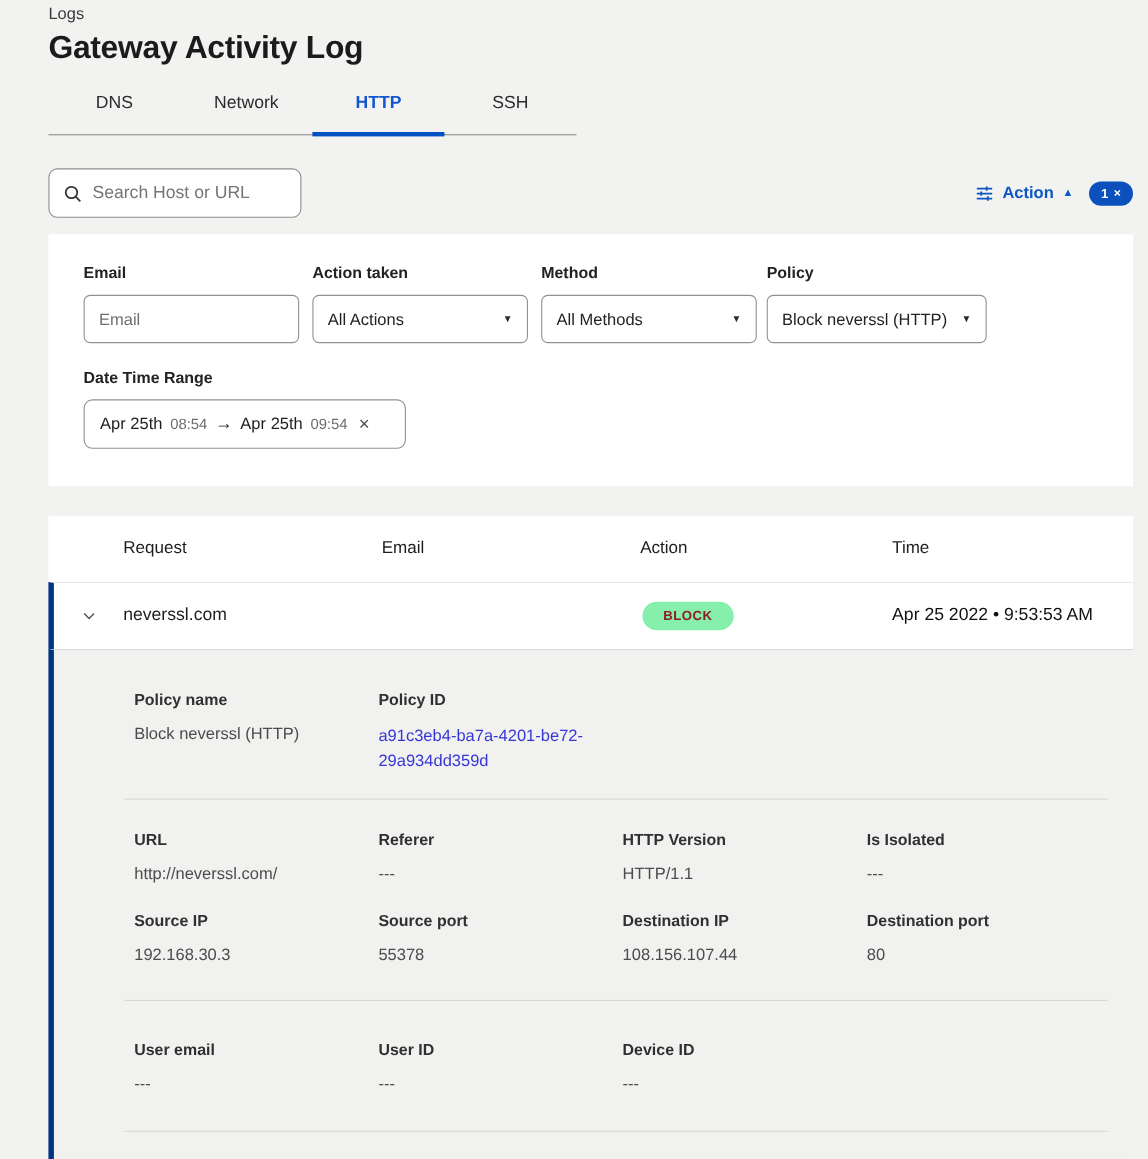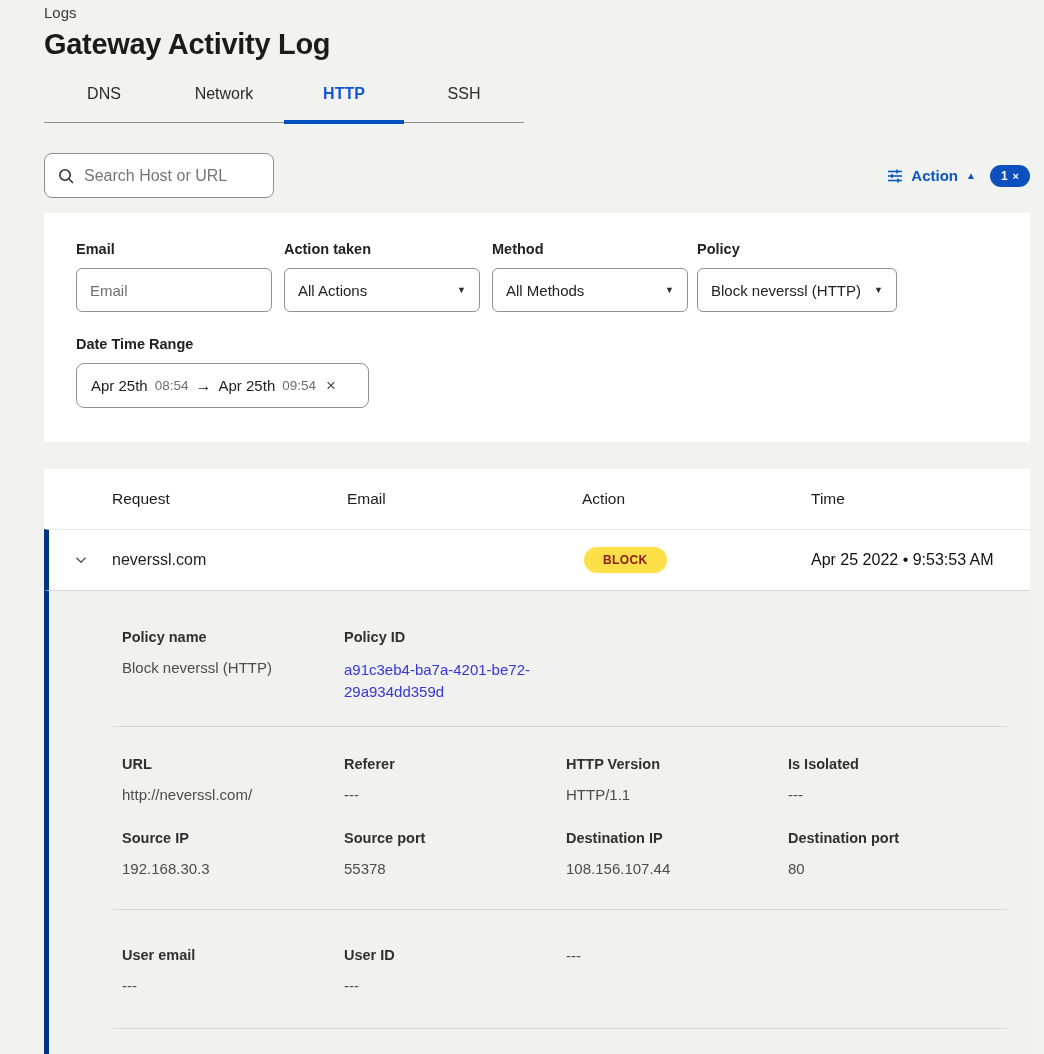--- a/index.html
+++ b/index.html
@@ -56,21 +56,21 @@
   
   .table-card { margin-top: 27px; background: #fff; height: 602px; }
   .table-header { display: flex; align-items: center; height: 60px; font-weight: 400; font-size: 15.5px; color: #1d1d1d; }
   .col-chevron { width: 68px; display: flex; justify-content: center; }
   .col-request { width: 235px; }
   .col-email { width: 235px; }
   .col-action { width: 229px; }
   .col-time { flex: 1; }
   .log-row { display: flex; align-items: center; height: 61px; background: #fff; border-top: 1px solid #e9e9e9; border-left: 5px solid #003681; font-size: 16px; cursor: pointer; }
   .log-row .col-chevron { width: 63px; }
-  .badge-block { display: inline-block; background: #fde047; color: #8c1d22; font-size: 12px; font-weight: 700; letter-spacing: 0.4px; padding: 6px 19px; border-radius: 14px; margin-left: 2px; }
+  .badge-block { display: inline-block; background: #86efac; color: #8c1d22; font-size: 12px; font-weight: 700; letter-spacing: 0.4px; padding: 6px 19px; border-radius: 14px; margin-left: 2px; }
   .log-row .col-time { font-size: 16px; color: #111; }
 
   
   .expanded { border-left: 5px solid #003681; border-top: 1px solid #dadada; background: #f1f1f0; padding: 38px 23px 0 64px; height: 481px; overflow: hidden; }
   .detail-grid { display: flex; padding-left: 9px; }
   .detail-cell { width: 222px; padding-right: 18px; }
   .detail-cell.wide { flex: 1; }
   .detail-label { font-size: 14.5px; font-weight: 700; color: #303030; margin-bottom: 14px; }
   .detail-value { font-size: 15px; color: #4c4c4c; }
   .link-indigo { color: #3636d6; text-decoration: none; width: 200px; display: inline-block; overflow-wrap: break-word; line-height: 1.45; }
@@ -252,20 +252,21 @@
       <div class="detail-grid sec-user">
         <div class="detail-cell">
           <div class="detail-label">User email</div>
           <div class="detail-value">---</div>
         </div>
         <div class="detail-cell">
           <div class="detail-label">User ID</div>
           <div class="detail-value">---</div>
         </div>
         <div class="detail-cell wide">
+          <div class="detail-label">Device ID</div>
           <div class="detail-value">---</div>
         </div>
       </div>
 
       <div class="divider"></div>
 
       <div class="radar-row">
         <a class="radar-link">View domain details in Radar →</a>
       </div>
 

